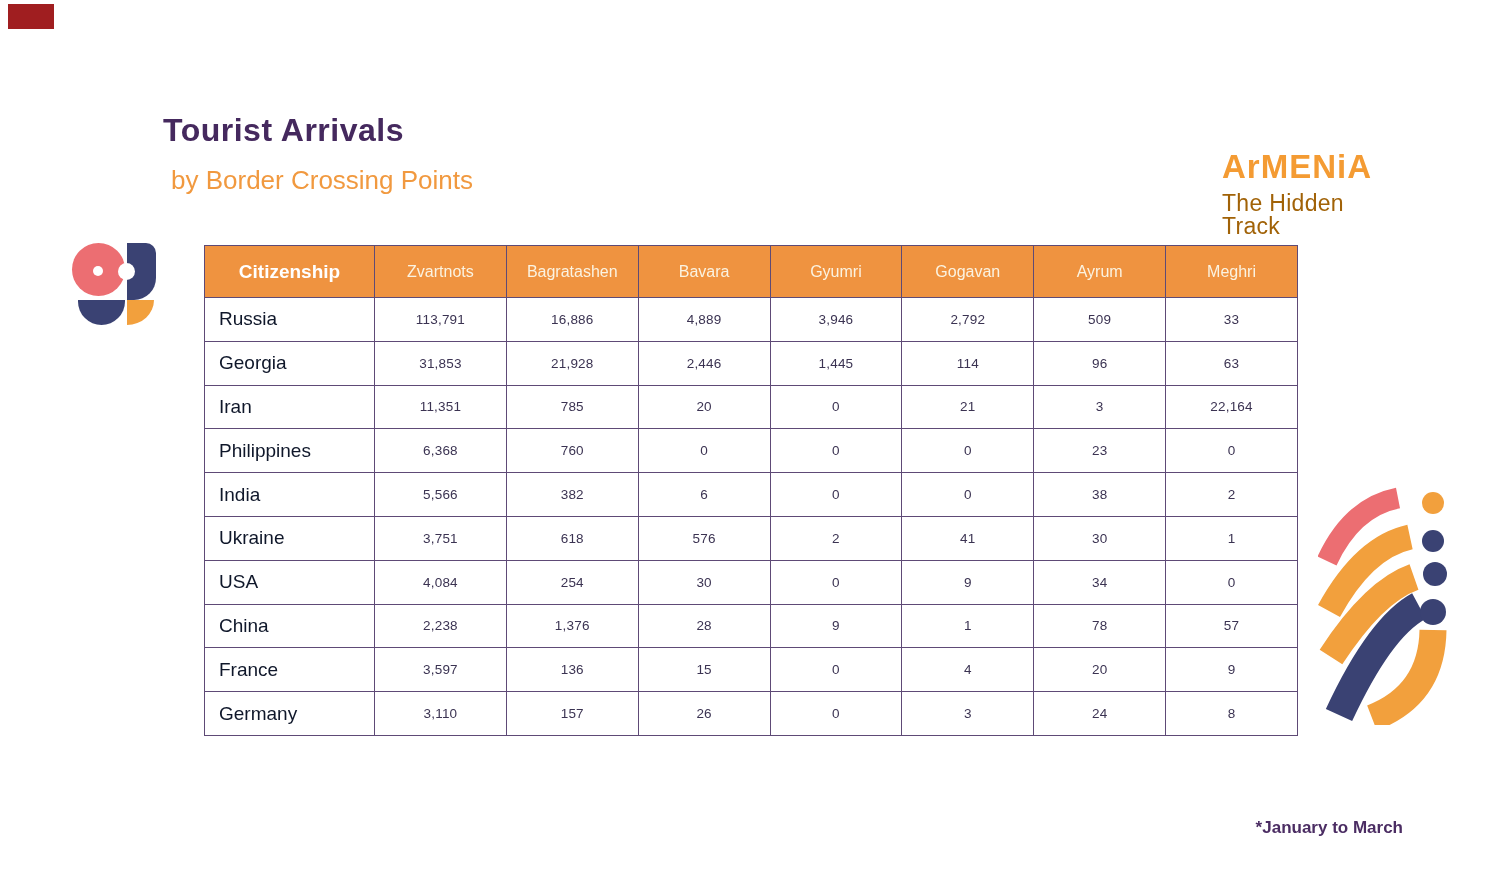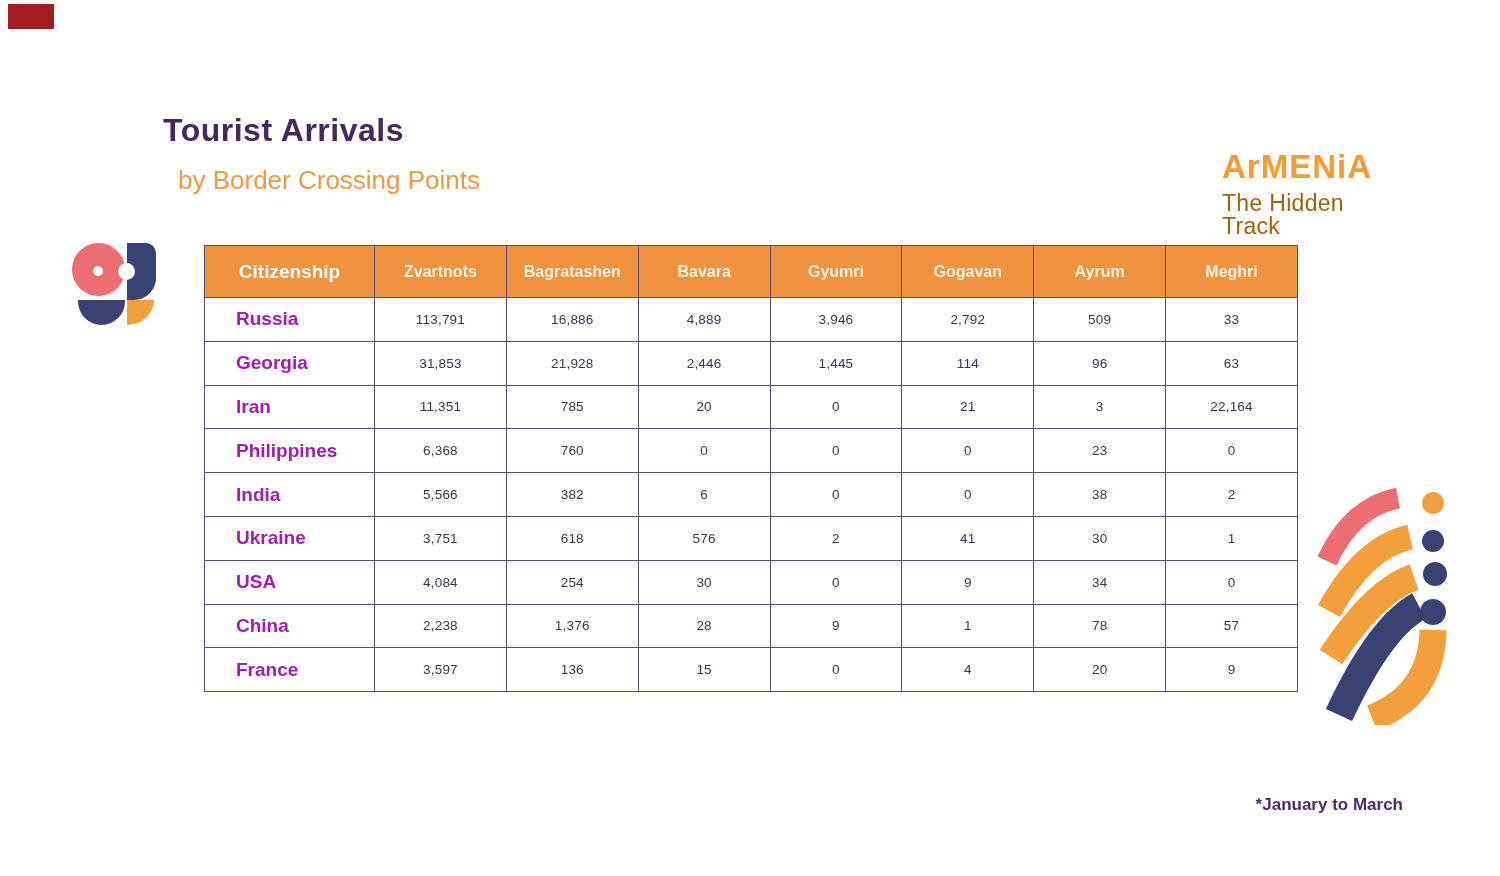--- a/index.html
+++ b/index.html
@@ -17,21 +17,21 @@
     position: absolute; left: 8px; top: 4px;
     width: 46px; height: 25px; background: #a01e20;
   }
 
   
   .headline { position: absolute; left: 163px; top: 112px; }
   .headline .title {
     font-size: 32px; font-weight: 800; color: #45295e; letter-spacing: 0.5px;
   }
   .headline .subtitle {
-    margin-top: 16px; margin-left: 15px;
+    margin-top: 16px; margin-left: 8px;
     font-size: 26px; font-weight: 500; color: #f1993f;
   }
 
   
   .brand { position: absolute; left: 1222px; top: 148px; width: 200px; }
   .brand .brand-name {
     font-size: 33px; font-weight: 800; color: #f49b33; letter-spacing: 1px;
   }
   .brand .brand-tagline {
     margin-top: 6px;
@@ -41,30 +41,30 @@
 
   
   .table-wrap { position: absolute; left: 204px; top: 245px; }
   table.data {
     border-collapse: collapse; table-layout: fixed; width: 1094px;
     border: 1px solid #5e4a76;
   }
   table.data th, table.data td { border: 1px solid #5e4a76; }
   table.data thead th {
     background: #ef9340; height: 52px;
-    color: #fbf3e1; font-weight: 700; font-size: 16px; text-align: center;
+    color: #fbf3e1; font-weight: 400; font-size: 16px; text-align: center;
     vertical-align: middle;
   }
   table.data thead th.first {
     color: #ffffff; font-weight: 800; font-size: 19px; width: 170px;
   }
   table.data tbody tr { height: 43.8px; background: #ffffff; }
   table.data tbody th {
-    text-align: left; padding-left: 31px;
-    font-size: 19px; font-weight: 700; color: #a21caf;
+    text-align: left; padding-left: 14px;
+    font-size: 19px; font-weight: 400; color: #0f172a;
     vertical-align: middle;
   }
   table.data tbody td {
     text-align: center; vertical-align: middle;
     font-size: 13.5px; font-weight: 400; color: #3b3352;
     letter-spacing: 0.2px;
   }
 
   
   .decor-left { position: absolute; left: 72px; top: 243px; width: 92px; height: 82px; }
@@ -91,21 +91,21 @@
   .decor-left .orange-quarter {
     position: absolute; left: 55px; top: 57px; width: 27px; height: 25px;
     background: #f2a03d; border-radius: 0 0 100% 0;
   }
 
   
   .decor-right { position: absolute; left: 1318px; top: 487px; width: 132px; height: 238px; }
 
   
   .footnote {
-    position: absolute; right: 97px; top: 795px;
+    position: absolute; right: 97px; top: 818px;
     font-size: 17px; font-weight: 800; color: #4b2d63;
   }
 </style>
 </head>
 <body>
 
 <div class="red-mark"></div>
 
 <div class="headline">
   <div class="title">Tourist Arrivals</div>
@@ -225,20 +225,30 @@
         <tr>
           <th>France</th>
           <td>3,597</td>
           <td>136</td>
           <td>15</td>
           <td>0</td>
           <td>4</td>
           <td>20</td>
           <td>9</td>
         </tr>
+        <tr>
+          <th>Germany</th>
+          <td>3,110</td>
+          <td>157</td>
+          <td>26</td>
+          <td>0</td>
+          <td>3</td>
+          <td>24</td>
+          <td>8</td>
+        </tr>
       </tbody>
   </table>
 </div>
 
 <div class="decor-right">
   <svg width="132" height="238" viewBox="0 0 132 238" fill="none" xmlns="http://www.w3.org/2000/svg">
     <path d="M 9 74 Q 34 20 80 11" stroke="#ec6e72" stroke-width="21" fill="none"></path>
     <path d="M 11 124 Q 46 60 92 50" stroke="#f2a03d" stroke-width="25" fill="none"></path>
     <path d="M 13 170 Q 56 104 96 90" stroke="#f2a03d" stroke-width="27" fill="none"></path>
     <path d="M 21 228 Q 62 140 101 119" stroke="#3a4273" stroke-width="29" fill="none"></path>

